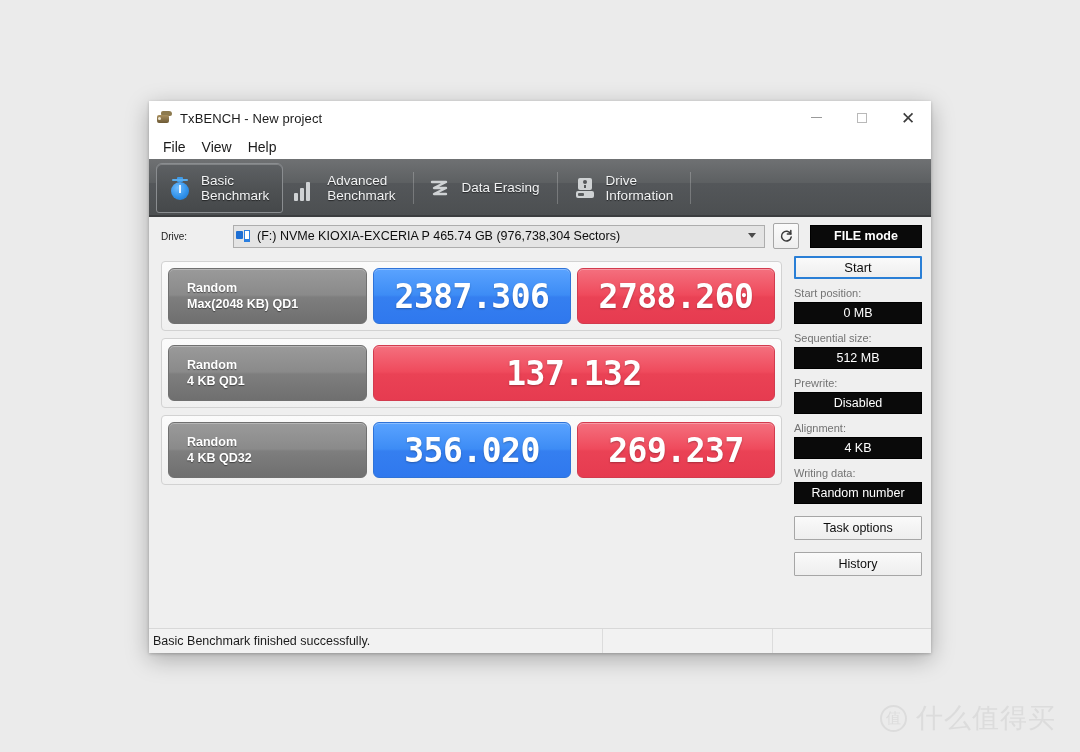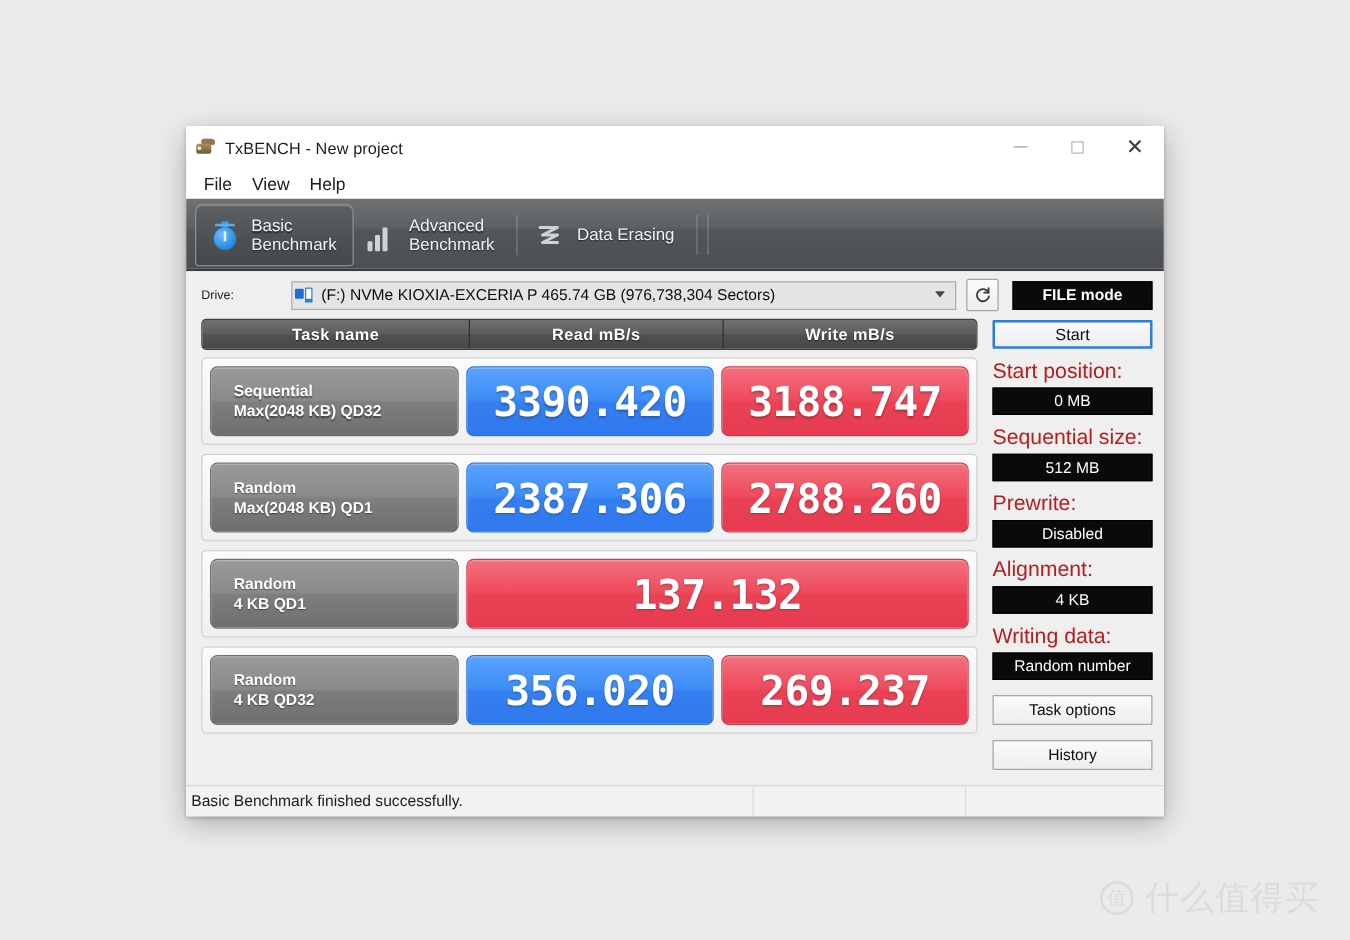--- a/index.html
+++ b/index.html
@@ -402,22 +402,22 @@
     height: 23px;
     background: linear-gradient(180deg,#fafafa 0%, #eeeeee 100%);
     border: 2px solid #2a7fd6;
     border-radius: 1px;
     font-size: 13px;
     color: #0d0d0d;
     display: flex; align-items: center; justify-content: center;
     box-sizing: border-box;
   }
   .side-label {
-    font-size: 17px;
-    color: #b91c1c;
+    font-size: 11px;
+    color: #737373;
     margin-top: 8px;
     margin-bottom: 3px;
   }
   .side-value {
     height: 22px;
     background: #0a0a0a;
     color: #ffffff;
     font-size: 12.5px;
     display: flex; align-items: center; justify-content: center;
     border: 1px solid #000;
@@ -543,20 +543,31 @@
       <div class="tab-icon ico-shred">
         <svg width="22" height="20" viewBox="0 0 22 20" fill="none" stroke="#cfd2d4" stroke-width="2.4" stroke-linecap="round" stroke-linejoin="round">
           <path d="M3 3 L17 3 L5 9 L17 9 L5 15 L17 15"></path>
         </svg>
       </div>
       <div class="tab-label">Data Erasing</div>
     </div>
 
     <div class="tab-sep"></div>
 
+    <div class="tab">
+      <div class="tab-icon ico-drive">
+        <div class="dr-top"></div>
+        <div class="dr-eye"></div>
+        <div class="dr-eye2"></div>
+        <div class="dr-bot"></div>
+        <div class="dr-led"></div>
+      </div>
+      <div class="tab-label">Drive
+Information</div>
+    </div>
 
     <div class="tab-sep"></div>
   </div>
 
   <div class="body-area">
 
     <div class="drive-row">
       <div class="drive-label">Drive:</div>
       <div class="drive-combo">
         <div class="combo-icon">
@@ -573,40 +584,23 @@
           <path d="M12.6 1.6 L12.6 5.4 L8.9 5.4"></path>
         </svg>
       </div>
       <div class="filemode-btn">FILE mode</div>
     </div>
 
     <div class="main-split">
 
       <div class="results-pane">
 
-        <div class="tbl-head">
-          <div class="th c1">Task name</div>
-          <div class="th c2">Read mB/s</div>
-          <div class="th c3">Write mB/s</div>
-        </div>
 
         <div class="rows">
 
-          <div class="row">
-            <div class="cell-task">
-              <div class="t-line">Sequential</div>
-              <div class="t-line">Max(2048 KB) QD32</div>
-            </div>
-            <div class="cell-val read">
-              <span class="num">3390.420</span>
-            </div>
-            <div class="cell-val write">
-              <span class="num">3188.747</span>
-            </div>
-          </div>
 
           <div class="row">
             <div class="cell-task">
               <div class="t-line">Random</div>
               <div class="t-line">Max(2048 KB) QD1</div>
             </div>
             <div class="cell-val read">
               <span class="num">2387.306</span>
             </div>
             <div class="cell-val write">

